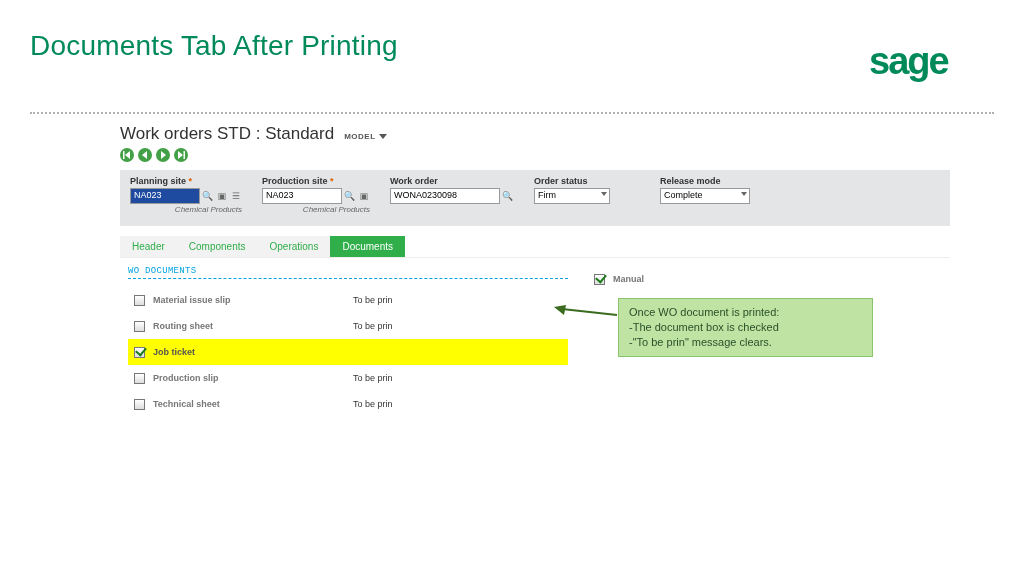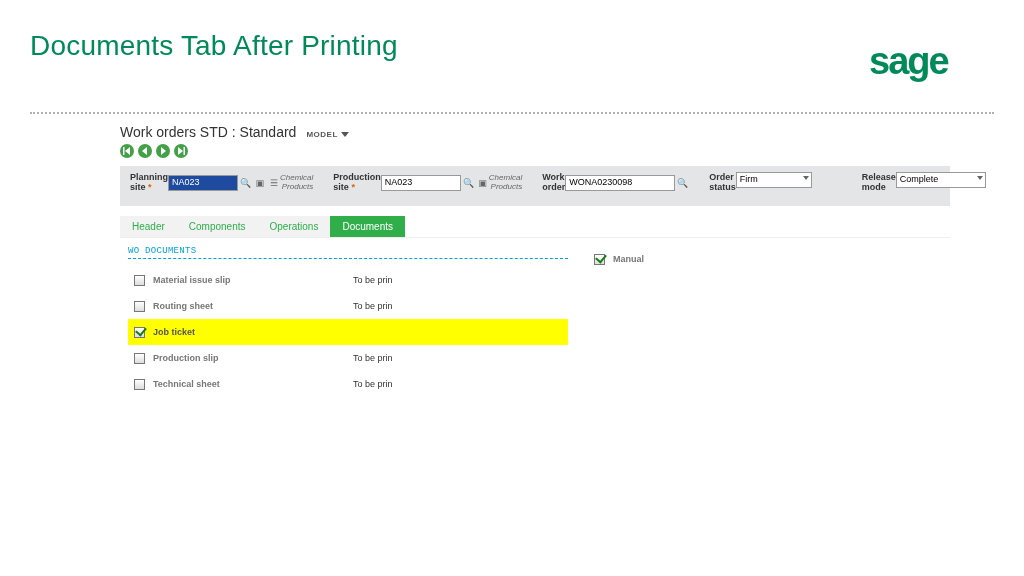--- a/index.html
+++ b/index.html
@@ -4,28 +4,28 @@
 <style>
   * { box-sizing: border-box; margin: 0; padding: 0; }
   html, body { width: 1024px; height: 576px; font-family: Arial, Helvetica, sans-serif; background: #fff; }
   .slide { position: relative; width: 1024px; height: 576px; padding: 30px 30px 0 30px; }
   .slide-title { color: #008a5a; font-size: 28px; font-weight: 400; letter-spacing: 0.2px; }
   .logo { position: absolute; top: 16px; right: 40px; margin-top: 24px; }
   .logo svg { display: block; }
   .dotted { margin-top: 50px; border: none; border-top: 2px dotted #b0b0b0; }
   .app { margin: 10px 0 0 90px; width: 830px; }
   .app-header-row { display: flex; align-items: baseline; gap: 10px; }
-  .app-title { font-size: 14px; color: #333; font-weight: 400; }
+  .app-title { font-size: 17px; color: #333; font-weight: 400; }
   .model-label { font-size: 8px; font-weight: bold; letter-spacing: 0.5px; color: #555; }
   .model-label::after { content:""; display:inline-block; margin-left:3px; border-left:4px solid transparent; border-right:4px solid transparent; border-top:5px solid #555; vertical-align:middle;}
   .nav-btns { display: flex; gap: 4px; margin: 4px 0 8px 0; }
   .nav-btn { width: 14px; height: 14px; border-radius: 50%; background:#43a047; display:flex; align-items:center; justify-content:center; cursor:pointer; }
   .nav-btn svg { fill:#fff; }
   .filter-bar { background:#e4e5e6; padding: 6px 10px 12px 10px; display:flex; gap: 20px; font-size:9px;}
-  .field { display:flex; flex-direction:row; }
+  .field { display:flex; flex-direction:column; }
   .field-label { font-weight:bold; color:#333; margin-bottom:2px; }
   .req { color:#e06000; }
   .input-row { display:flex; align-items:center; gap:2px; }
   .textbox { border:1px solid #999; background:#fff; height:16px; padding:1px 3px; font-size:9px; }
   .textbox.sel { background:#1e4aa0; color:#fff; }
   .mini-icon { width:12px; height:12px; display:inline-flex; align-items:center; justify-content:center; color:#666; }
   .sel-wrap { position:relative; display:inline-block; }
   .sel-caret { position:absolute; right:3px; top:4px; width:0;height:0;border-left:3px solid transparent;border-right:3px solid transparent;border-top:4px solid #666; pointer-events:none;}
   .sublabel { font-size:8px; font-style:italic; color:#666; text-align:right; margin-top:1px;}
   .tabs { display:flex; margin-top:10px; font-size:10px; }
@@ -169,16 +169,25 @@
             </div>
           </div>
       </div>
       <div class="col-right">
         <div id="label-rows">
             <div class="doc-row">
               <div class="ck checked"></div>
               <div class="doc-label">Manual</div>
             </div>
           </div>
+        <div class="callout">
+          <svg class="arrow" width="65" height="20">
+            <line x1="63" y1="10" x2="8" y2="4" stroke="#3a6b1f" stroke-width="2"></line>
+            <polygon points="0,2 12,0 10,10" fill="#3a6b1f"></polygon>
+          </svg>
+          <div>Once WO document is printed:</div>
+          <div>-The document box is checked</div>
+          <div>-"To be prin" message clears.</div>
+        </div>
       </div>
     </div>
   </div>
 </div>
 
 </body></html>

